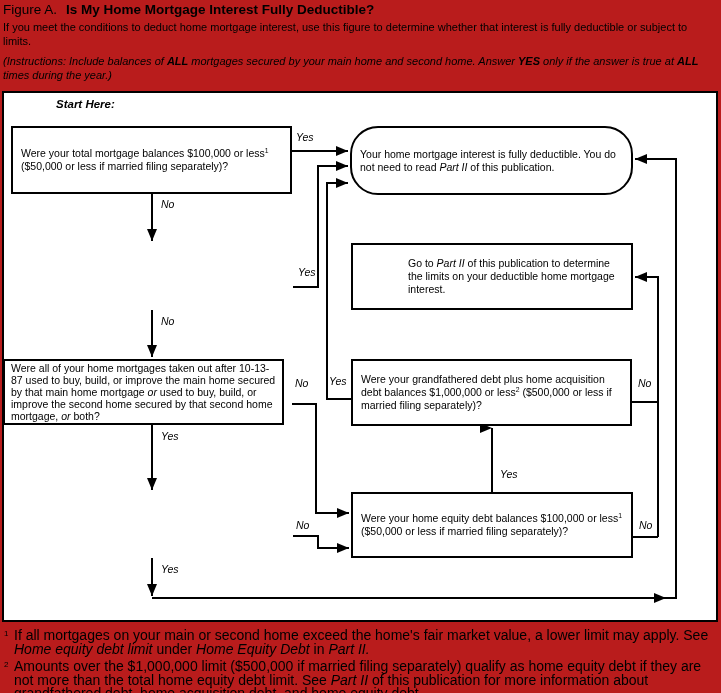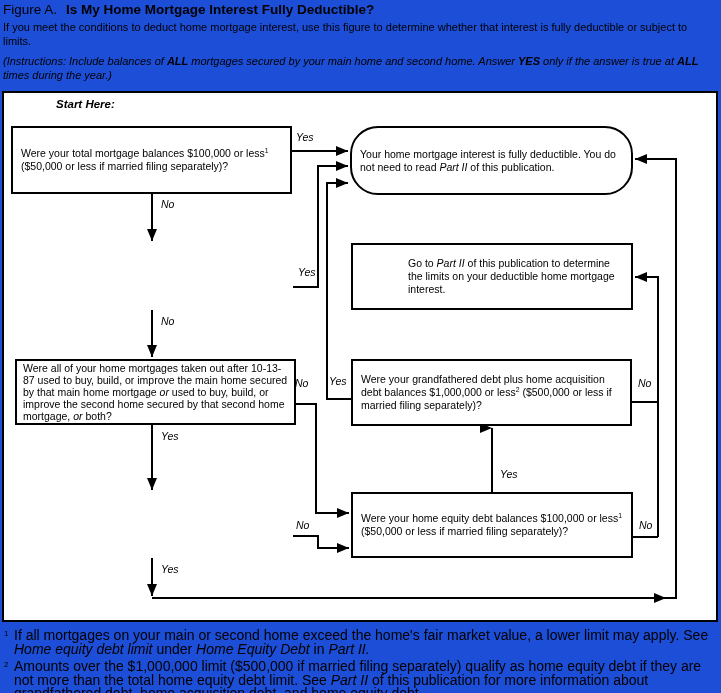--- a/index.html
+++ b/index.html
@@ -1,18 +1,18 @@
 <!DOCTYPE html>
 <html><head>
 <meta charset="utf-8">
 <style>
   * { margin:0; padding:0; box-sizing:border-box; }
   html,body { background:#ffffff; }
   .page {
-    position:relative; width:721px; height:693px; background:#1d4ed8;
+    position:relative; width:721px; height:693px; background:#b91c1c;
     font-family:"Liberation Sans", sans-serif; color:#000; overflow:hidden;
   }
   .title-row { position:absolute; left:3px; top:2px; font-size:13.5px; white-space:nowrap; }
   .fig-label { font-weight:normal; margin-right:9px; }
   .fig-title { font-weight:bold; }
   .intro { position:absolute; left:3px; top:21px; width:714px; font-size:11px; line-height:13.5px; }
   .instructions { position:absolute; left:3px; top:55px; width:716px; font-size:11px; line-height:13.5px; font-style:italic; }
 
   .frame { position:absolute; left:2px; top:91px; width:716px; height:531px; border:2px solid #000; background:#fff; }
   .connectors { position:absolute; left:0; top:0; pointer-events:none; }
@@ -23,21 +23,21 @@
     position:absolute; border:2px solid #000; background:#fff;
     display:flex; align-items:center;
   }
   .node-text { padding:2px 8px; font-size:10.5px; line-height:13px; }
   .node-text-tight { padding:1px 6px; font-size:10.5px; line-height:12.2px; }
 
   .n-q1 { left:11px;  top:126px; width:281px; height:68px; }
   .n-t1 { left:350px; top:126px; width:283px; height:69px;border-radius:28px; }
   .n-q2 { left:11px;  top:243px; width:282px; height:67px; }
   .n-t2 { left:351px; top:243px; width:282px; height:67px;padding-left:47px; }
-  .n-q3 { left:15px;  top:359px; width:281px; height:66px; }
+  .n-q3 { left:3px;  top:359px; width:281px; height:66px; }
   .n-t3 { left:351px; top:359px; width:281px; height:67px; }
   .n-q4 { left:11px;  top:492px; width:282px; height:66px; }
   .n-t4 { left:351px; top:492px; width:282px; height:66px; }
 
   .elabel { position:absolute; font-size:10.5px; font-style:italic; white-space:nowrap; }
   .l-q1yes { left:296px; top:131px; }
   .l-q1no  { left:161px; top:198px; }
   .l-q2yes { left:298px; top:266px; }
   .l-q2no  { left:161px; top:315px; }
   .l-q3no  { left:295px; top:377px; }

